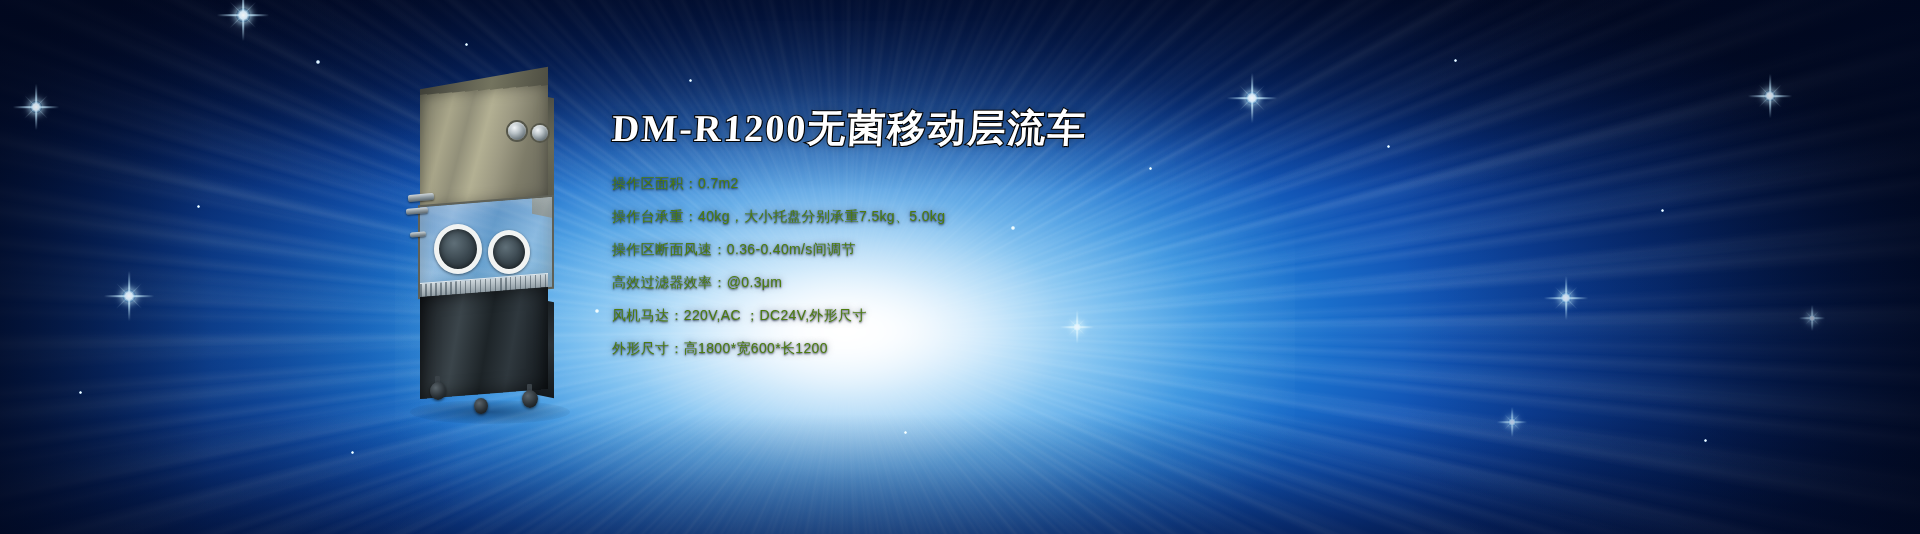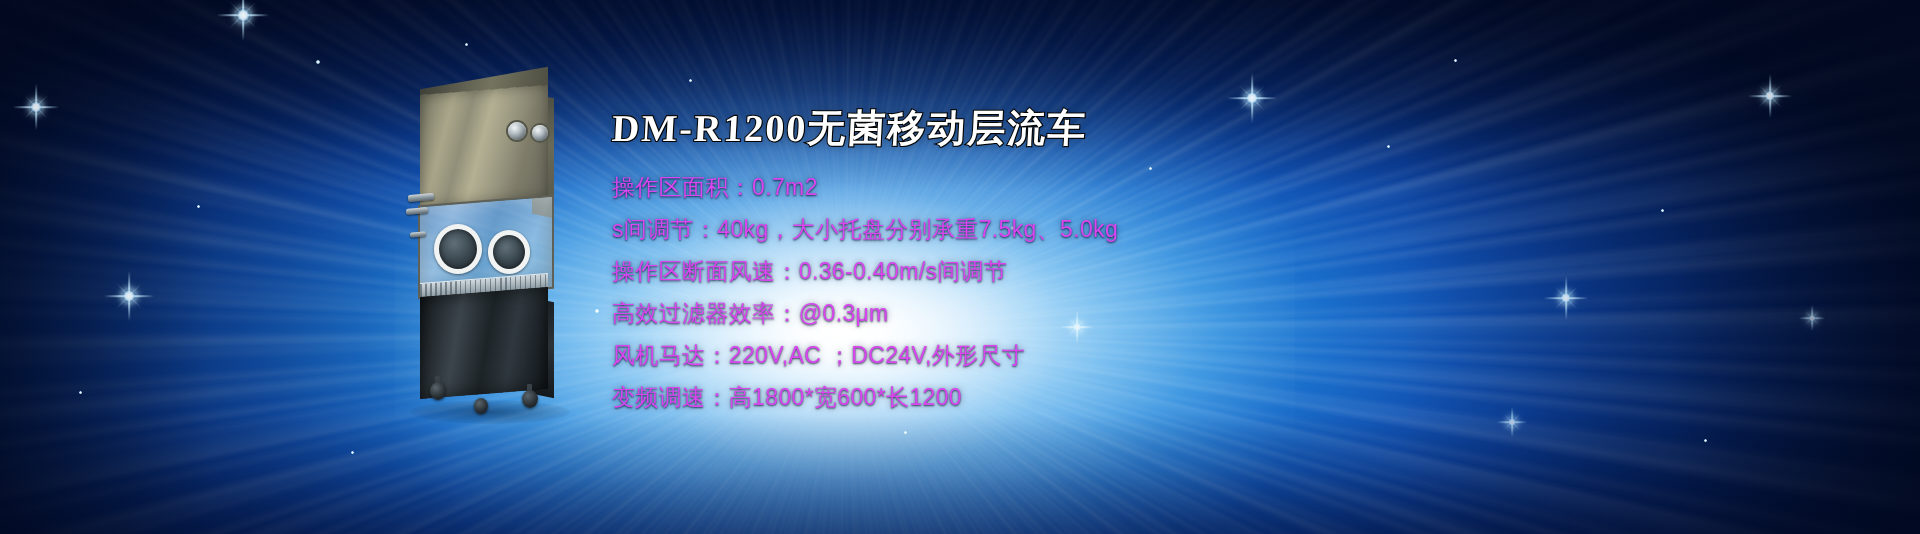--- a/index.html
+++ b/index.html
@@ -250,22 +250,22 @@
     text-shadow:
       0 0 1px #000,
       1px 1px 0 rgba(0,0,0,.65),
       0 0 10px rgba(0,0,0,.35);
     white-space:nowrap;
     transform:skewX(-3deg);
     margin:0 0 26px 0;
   }
   #specs{list-style:none;margin:0;padding:0;}
   #specs li{
-    color:#d946ef;
-    font-size:23px;
+    color:#4d7c0f;
+    font-size:14px;
     line-height:1.0;
     margin-bottom:19px;
     letter-spacing:.35px;
     text-shadow:0 1px 2px rgba(0,10,40,.75), 0 0 6px rgba(0,20,60,.5);
     white-space:nowrap;
   }
 </style>
 </head>
 <body>
 
@@ -379,21 +379,21 @@
     <div class="pp caster-stem s2"></div>
     <div class="pp caster c1"></div>
     <div class="pp caster c2"></div>
     <div class="pp caster c3"></div>
   </div>
 
   <div id="copy">
     <h1 id="title">DM-R1200无菌移动层流车</h1>
     <ul id="specs">
       <li>操作区面积：0.7m2</li>
-      <li>s间调节：40kg，大小托盘分别承重7.5kg、5.0kg</li>
+      <li>操作台承重：40kg，大小托盘分别承重7.5kg、5.0kg</li>
       <li>操作区断面风速：0.36-0.40m/s间调节</li>
       <li>高效过滤器效率：@0.3μm</li>
       <li>风机马达：220V,AC ；DC24V,外形尺寸</li>
-      <li>变频调速：高1800*宽600*长1200</li>
+      <li>外形尺寸：高1800*宽600*长1200</li>
     </ul>
   </div>
 
 </div>
 
 </body></html>

